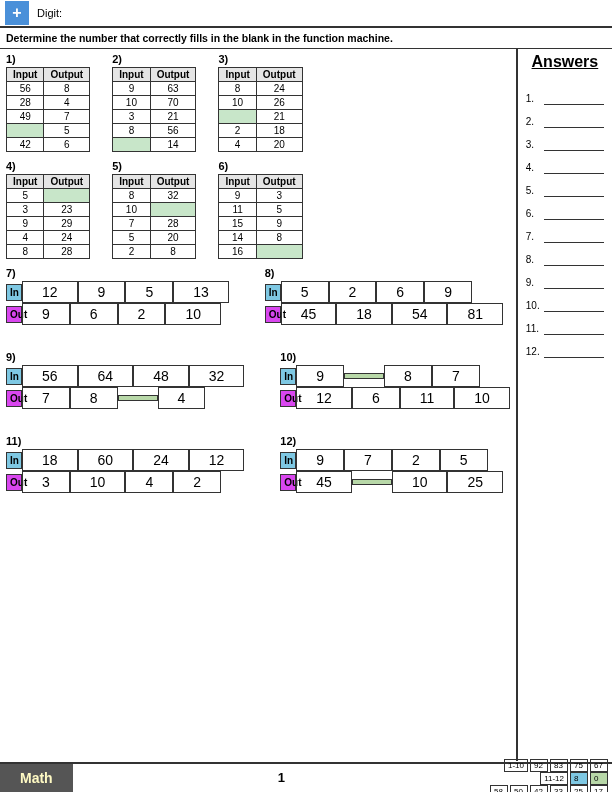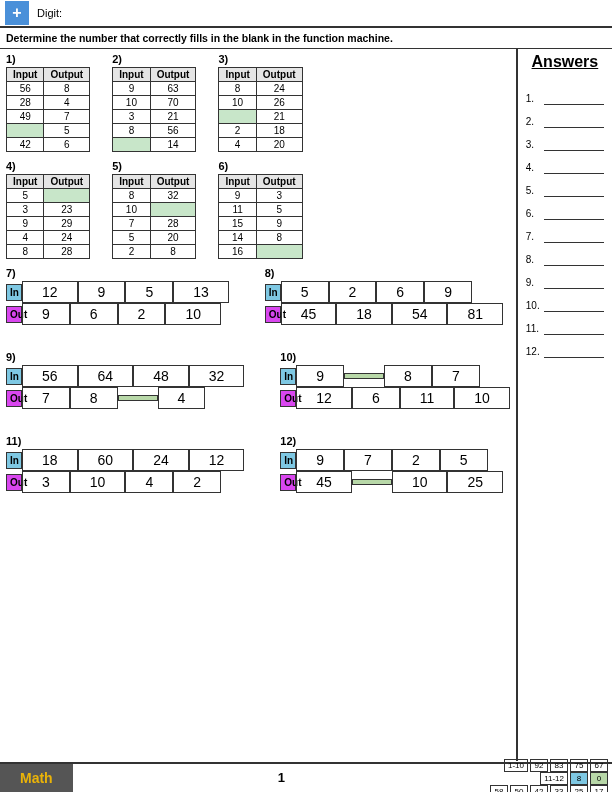--- a/index.html
+++ b/index.html
@@ -164,21 +164,21 @@
       bottom: 0;
       left: 0;
       right: 0;
       height: 30px;
       border-top: 2px solid #333;
       display: flex;
       align-items: center;
     }
     .footer-math {
       background: #555;
-      color: #eab308;
+      color: #fef9c3;
       font-weight: bold;
       font-size: 14px;
       padding: 4px 20px;
       height: 100%;
       display: flex;
       align-items: center;
     }
     .footer-center {
       flex: 1;
       text-align: center;
@@ -197,21 +197,21 @@
       font-size: 8px;
     }
     .score-row {
       display: flex;
       gap: 2px;
     }
     .score-cell {
       border: 1px solid #333;
       padding: 1px 3px;
       min-width: 18px;
-      text-align: center;
+      text-align: left;
       font-size: 8px;
     }
     .score-cell.highlight {
       background: #7ec8e3;
     }
     .score-cell.highlight2 {
       background: #b8d8a8;
     }
 
     .blank-cell {

